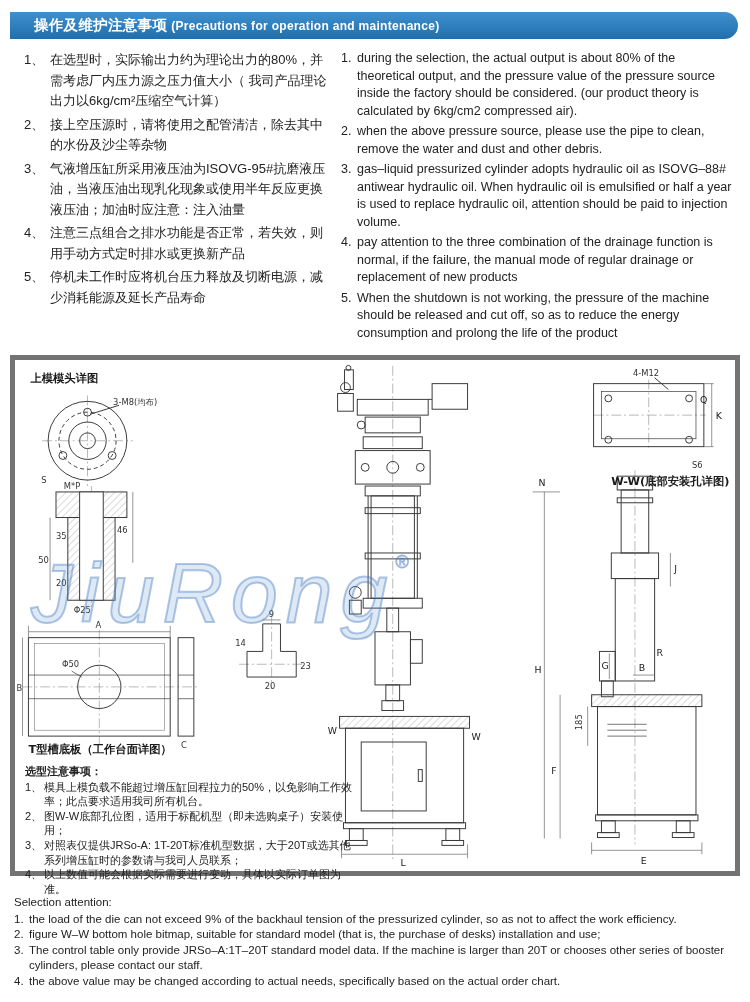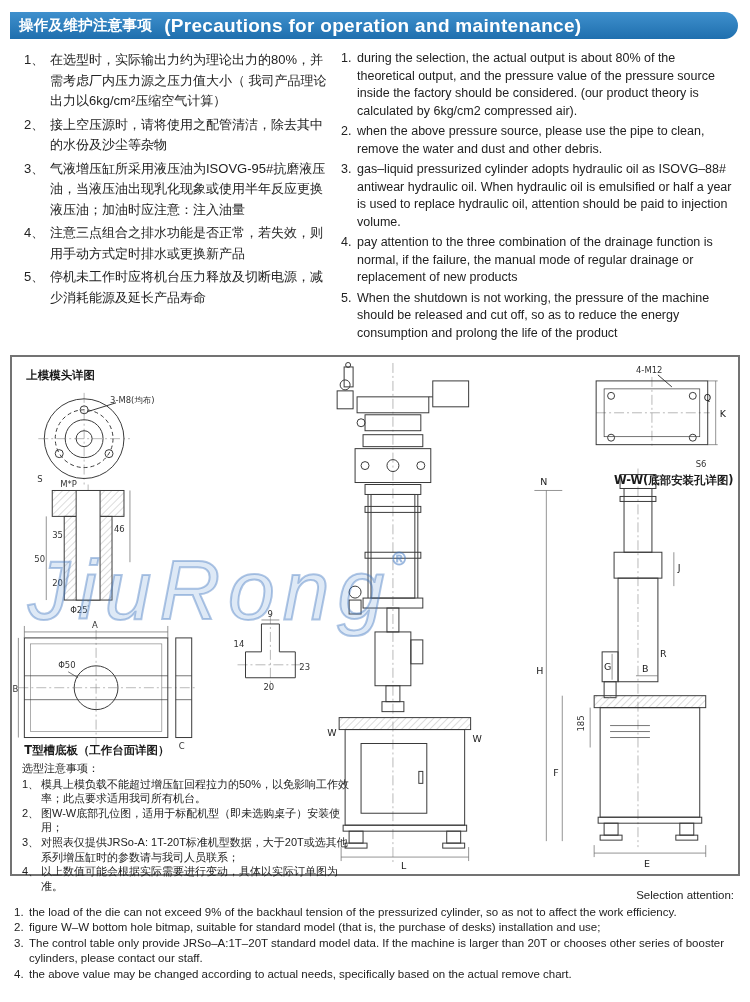--- a/index.html
+++ b/index.html
@@ -4,61 +4,61 @@
 <style>
   * { margin:0; padding:0; box-sizing:border-box; }
   html,body { background:#ffffff; }
   body { width:750px; height:1002px; font-family:"Liberation Sans","DejaVu Sans",sans-serif; color:#222; }
   .page { position:relative; width:750px; height:1002px; overflow:hidden; background:#fff; }
 
   .header-bar{
     margin:12px 12px 0 10px; height:27px;
     background:linear-gradient(180deg,#3f90cd 0%, #1f6fae 100%);
     border-radius:0 14px 14px 0;
-    display:flex; align-items:center; padding-left:9px;
+    display:flex; align-items:center; padding-left:24px;
     color:#fff; font-weight:bold; font-size:14.5px; letter-spacing:0.3px;
   }
-  .header-bar .en-part{ margin-left:12px; font-size:19px; }
+  .header-bar .en-part{ margin-left:4px; font-size:12px; }
 
   .columns{ display:flex; padding:11px 16px 0 24px; gap:14px; min-height:302px; }
   .col.zh{ width:303px; }
   .col.en{ flex:1; }
   .p-item{ display:flex; }
   .zh .p-item{ font-size:13px; line-height:20.5px; margin-bottom:3px; }
   .zh .p-item .num{ flex:0 0 26px; }
   .en .p-item{ font-size:12.5px; line-height:17.5px; margin-bottom:3px; }
   .en .p-item .num{ flex:0 0 16px; }
 
   .drawing-box{
-    position:relative; margin:10px 10px 5px 10px; height:521px;
-    border:2px solid #737373; background:#fff;
+    position:relative; margin:10px 10px 12px 10px; height:521px;
+    border:5px solid #737373; background:#fff;
   }
   svg.draw{ position:absolute; left:0; top:0; width:100%; height:100%; }
   svg text{ font-family:"DejaVu Sans",sans-serif; fill:#1a1a1a; font-size:9.5px; stroke:none; }
   svg text.dtitle{ font-weight:bold; font-size:11.5px; }
   svg text.small{ font-size:8.5px; fill:#333; }
 
   .watermark{
     position:absolute; left:16px; top:168px; width:700px; height:130px;
     display:flex; align-items:center; pointer-events:none;
     font-style:italic; font-weight:normal;
     color:rgba(90,145,210,0.20);
     -webkit-text-stroke:2px rgba(60,115,190,0.40);
   }
   .watermark .latin{ font-size:84px; letter-spacing:8px; }
   .watermark .reg{ font-size:18px; align-self:flex-start; margin-top:24px; -webkit-text-stroke:1px rgba(60,115,190,0.45); }
   .watermark .cjk{ font-size:94px; margin-left:34px; letter-spacing:16px; }
 
   .notes-zh{ position:absolute; left:10px; top:404px; width:334px; font-size:11px; line-height:14.6px; }
-  .notes-zh .title{ font-weight:normal; margin-bottom:1px; }
+  .notes-zh .title{ font-weight:bold; margin-bottom:1px; }
   .notes-zh .n-item{ display:flex; }
   .notes-zh .n-item .num{ flex:0 0 19px; }
 
   .notes-en{ padding:7px 16px 0 14px; font-size:11.5px; line-height:15.6px; }
-  .notes-en .title{ margin-bottom:1px;text-align:right; }
+  .notes-en .title{ margin-bottom:1px; }
   .notes-en .n-item{ display:flex; }
   .notes-en .n-item .num{ flex:0 0 15px; }
 </style>
 </head>
 <body>
 
 <div class="page">
 
   <div class="header-bar">
     <span>操作及维护注意事项</span>
@@ -333,17 +333,17 @@
     <div class="n-item">
         <span class="num">2.</span>
         <span>figure W–W bottom hole bitmap, suitable for standard model (that is, the purchase of desks) installation and use;</span>
       </div>
     <div class="n-item">
         <span class="num">3.</span>
         <span>The control table only provide JRSo–A:1T–20T standard model data. If the machine is larger than 20T or chooses other series of booster cylinders, please contact our staff.</span>
       </div>
     <div class="n-item">
         <span class="num">4.</span>
-        <span>the above value may be changed according to actual needs, specifically based on the actual remove chart.</span>
+        <span>the above value may be changed according to actual needs, specifically based on the actual order chart.</span>
       </div>
   </div>
 
 </div>
 
 </body></html>

